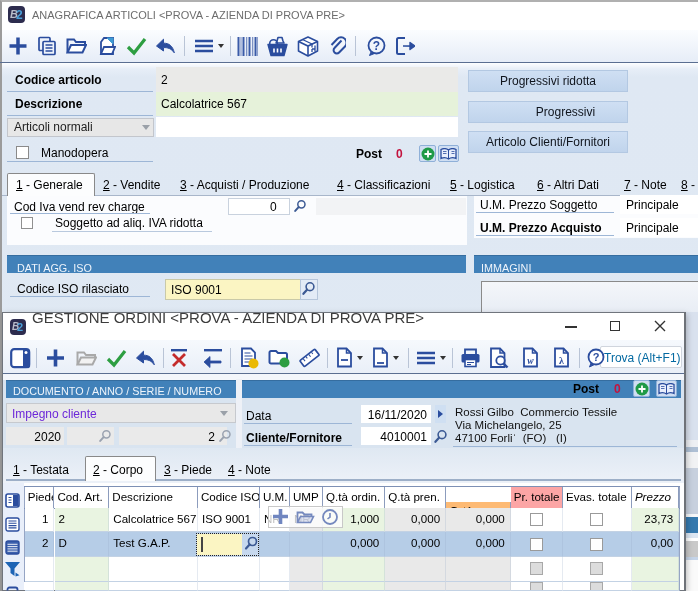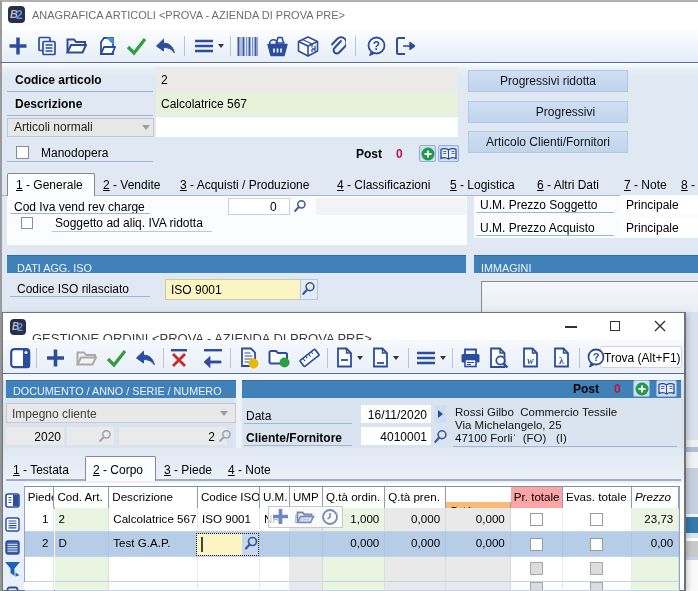--- a/index.html
+++ b/index.html
@@ -144,21 +144,21 @@
   </svg>
 <div class="a" style="left:316px;top:198px;width:150px;height:17px;background:#f2f3f5;"></div>
 <div class="a" style="left:21px;top:217px;width:12px;height:12px;background:#fff;border:1px solid #909090;box-sizing:border-box;"></div>
 <div class="a lbl" style="left:55px;top:216px;">Soggetto ad aliq. IVA ridotta</div>
 <div class="a" style="left:52px;top:231px;width:160px;height:1px;background:#b9c9de;"></div>
 
 <div class="a lbl" style="left:480px;top:198px;">U.M. Prezzo Soggetto</div>
 <div class="a" style="left:476px;top:212px;width:138px;height:1px;background:#9db6d6;"></div>
 <div class="a" style="left:620px;top:195px;width:78px;height:19px;background:#fff;"></div>
 <div class="a lbl" style="left:626px;top:198px;">Principale</div>
-<div class="a lbl" style="left:480px;top:221px;">U.M. Prezzo Acquisto</div>
+<div class="a lbl" style="left:480px;top:221px;font-weight:bold;">U.M. Prezzo Acquisto</div>
 <div class="a" style="left:476px;top:235px;width:138px;height:1px;background:#9db6d6;"></div>
 <div class="a" style="left:620px;top:218px;width:78px;height:19px;background:#fff;"></div>
 <div class="a lbl" style="left:626px;top:221px;">Principale</div>
 
 <div class="a" style="left:7px;top:255px;width:459px;height:18px;background:#4181b9;border-top:1px solid #356d9f;box-sizing:border-box;"></div>
 <div class="a" style="left:17px;top:262px;font-size:10.8px;color:#eef4fb;">DATI AGG. ISO</div>
 <div class="a" style="left:474px;top:255px;width:224px;height:18px;background:#4181b9;border-top:1px solid #356d9f;box-sizing:border-box;"></div>
 <div class="a" style="left:481px;top:262px;font-size:10.8px;color:#eef4fb;">IMMAGINI</div>
 
 <div class="a lbl" style="left:17px;top:282px;">Codice ISO rilasciato</div>
@@ -188,21 +188,21 @@
 
 <div class="a" style="left:2px;top:312px;width:683px;height:279px;background:#d9e4f0;border:1px solid #70757d;box-sizing:border-box;box-shadow:2px 2px 6px rgba(0,0,0,0.25);"></div>
 
 <div class="a" style="left:684px;top:312px;width:2px;height:279px;background:#6e7278;"></div>
 
 <div class="a" style="left:3px;top:313px;width:681px;height:27px;background:#ffffff;"></div>
 <div class="a" style="left:10px;top:319px;width:16px;height:16px;background:#2d2c4e;border-radius:4px;">
   <span class="a" style="left:2px;top:2px;font-size:10px;font-weight:bold;font-style:italic;color:#b9bcc9;">B</span>
   <span class="a" style="left:7px;top:2px;font-size:11px;font-weight:bold;color:#4a9fd8;">2</span>
 </div>
-<div class="a" style="left:32px;top:331px;font-size:13px;color:#3c3c3c;text-decoration:underline;">GESTIONE ORDINI &lt;PROVA - AZIENDA DI PROVA PRE&gt;</div>
+<div class="a" style="left:32px;top:309px;font-size:15px;color:#3c3c3c;">GESTIONE ORDINI &lt;PROVA - AZIENDA DI PROVA PRE&gt;</div>
 
 <div class="a" style="left:565px;top:326px;width:12px;height:1.5px;background:#333;"></div>
 <div class="a" style="left:610px;top:321px;width:10px;height:10px;border:1.5px solid #333;box-sizing:border-box;"></div>
 <svg class="a" style="left:654px;top:320px;" width="12" height="12" viewBox="0 0 12 12">
     <path d="M1 1 L11 11 M11 1 L1 11" stroke="#333" stroke-width="1.4"></path>
   </svg>
 
 <div class="a" style="left:3px;top:340px;width:681px;height:33px;background:linear-gradient(#f6f9fd,#e9eff8);"></div>
 <svg class="a" style="left:10px;top:348px;" width="21" height="21" viewBox="0 0 21 21">
     <rect x="1.2" y="1.2" width="18" height="18" rx="3" fill="#fff" stroke="#2b4d9e" stroke-width="2.2"></rect>
@@ -295,21 +295,21 @@
     <path d="M11.5 1.5 v4.5 h4.5" fill="none" stroke="#2b4d9e" stroke-width="1.5"></path>
     <text x="9.5" y="16.5" font-size="10" font-weight="bold" fill="#2b4d9e" text-anchor="middle" font-family="Liberation Serif">λ</text>
   </svg>
 <div class="a" style="left:579px;top:348px;width:1px;height:20px;background:#b9c4d6;"></div>
 <div class="a" style="left:600px;top:346px;width:82px;height:22px;background:#fff;border:1px solid #d0d5dd;border-radius:2px;box-sizing:border-box;"></div>
 <svg class="a" style="left:586px;top:348px;" width="19" height="20" viewBox="0 0 19 20">
     <circle cx="10" cy="9" r="7.5" fill="#fff" stroke="#2b4d9e" stroke-width="1.8"></circle>
     <path d="M5 15 L3.5 19 L8.5 16.5" fill="#2b4d9e" stroke="#2b4d9e" stroke-width="1"></path>
     <text x="10" y="13" font-size="11" font-weight="bold" fill="#2b4d9e" text-anchor="middle" font-family="Liberation Sans">?</text>
   </svg>
-<div class="a" style="left:604px;top:351px;font-size:12px;color:#000000;text-align:right;">Trova (Alt+F1)</div>
+<div class="a" style="left:604px;top:351px;font-size:12px;color:#0369a1;text-align:right;">Trova (Alt+F1)</div>
 <div class="a" style="left:3px;top:373px;width:681px;height:1px;background:#5a6e91;"></div>
 
 <div class="a" style="left:3px;top:374px;width:681px;height:6px;background:#f3f6fb;"></div>
 
 <div class="a" style="left:6px;top:380px;width:230px;height:18px;background:#4181b9;border-top:1px solid #356d9f;box-sizing:border-box;"></div>
 <div class="a" style="left:13px;top:385px;font-size:10.8px;color:#eef4fb;">DOCUMENTO / ANNO / SERIE / NUMERO</div>
 <div class="a" style="left:242px;top:380px;width:439px;height:18px;background:#4181b9;border-top:1px solid #356d9f;box-sizing:border-box;"></div>
 <div class="a lbl bold" style="left:573px;top:382px;">Post</div>
 <div class="a lbl bold" style="left:614px;top:382px;color:#c3133e;">0</div>
 <div class="a" style="left:633px;top:380px;width:17px;height:17px;background:#cfdef2;border:1px solid #8fb0d8;border-radius:2px;box-sizing:border-box;"></div>
@@ -320,21 +320,21 @@
 <div class="a" style="left:656px;top:380px;width:21px;height:17px;background:#cfdef2;border:1px solid #8fb0d8;border-radius:2px;box-sizing:border-box;"></div>
 <svg class="a" style="left:658px;top:382.5px;" width="17" height="12" viewBox="0 0 17 12">
     <path d="M8.5 2 C6.5 0.5 3 0.5 1 1.5 V10.5 C3 9.5 6.5 9.5 8.5 11 C10.5 9.5 14 9.5 16 10.5 V1.5 C14 0.5 10.5 0.5 8.5 2 Z" fill="#e8eefc" stroke="#2b4d9e" stroke-width="1.3"></path>
     <path d="M8.5 2 V11" stroke="#2b4d9e" stroke-width="1"></path>
     <path d="M3 3.5 h3.5 M3 5.5 h3.5 M11.5 3.5 h3 M11.5 5.5 h3" stroke="#2b4d9e" stroke-width="0.8"></path>
   </svg>
 
 <div class="a" style="left:236px;top:379px;width:6px;height:69px;background:#eef1f7;"></div>
 
 <div class="a" style="left:6px;top:403px;width:230px;height:20px;background:#e8e8e8;border:1px solid #c6c9ce;box-sizing:border-box;"></div>
-<div class="a lbl" style="left:12px;top:407px;color:#404040;">Impegno cliente</div>
+<div class="a lbl" style="left:12px;top:407px;color:#6d28d9;">Impegno cliente</div>
 <div class="a" style="left:220px;top:411px;width:0;height:0;border-left:4px solid transparent;border-right:4px solid transparent;border-top:5px solid #9aa0a8;"></div>
 
 <div class="a" style="left:6px;top:427px;width:58px;height:18px;background:#eaeaea;"></div>
 <div class="a lbl" style="left:0px;top:430px;width:61px;text-align:right;">2020</div>
 <div class="a" style="left:67px;top:427px;width:47px;height:18px;background:#eaeaea;"></div>
 <svg class="a" style="left:98px;top:429px;" width="14" height="14" viewBox="0 0 14 14">
     <circle cx="8.4" cy="5.3" r="3.6" fill="none" stroke="#9aa2b0" stroke-width="1.5"></circle>
     <line x1="5.6" y1="8.1" x2="2.2" y2="11.9" stroke="#9aa2b0" stroke-width="2.0" stroke-linecap="round"></line>
   </svg>
 <div class="a" style="left:119px;top:427px;width:108px;height:18px;background:#eaeaea;"></div>

